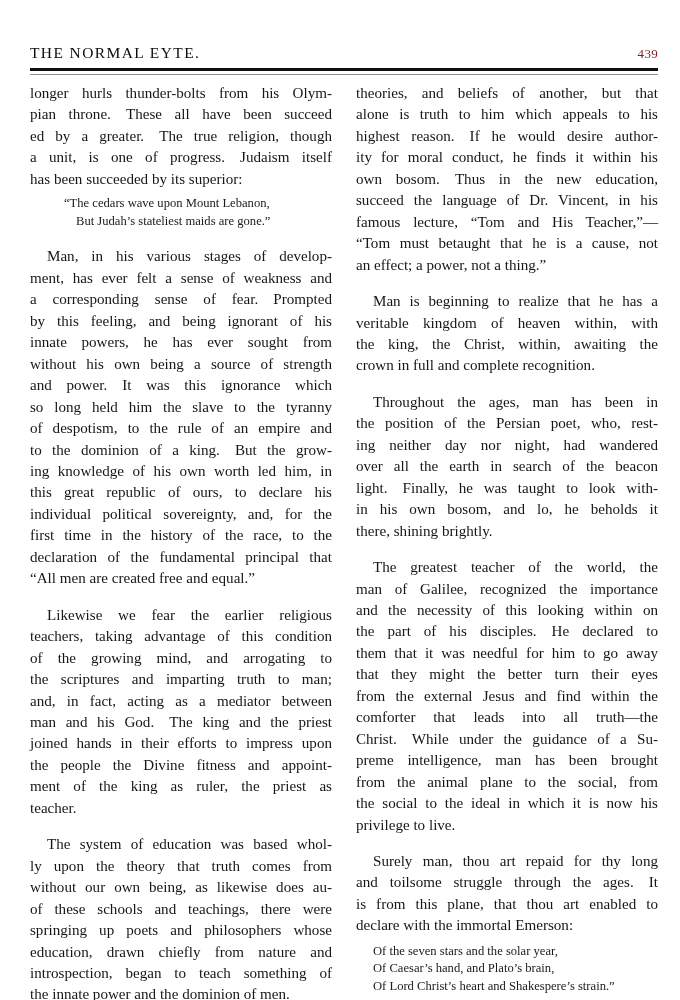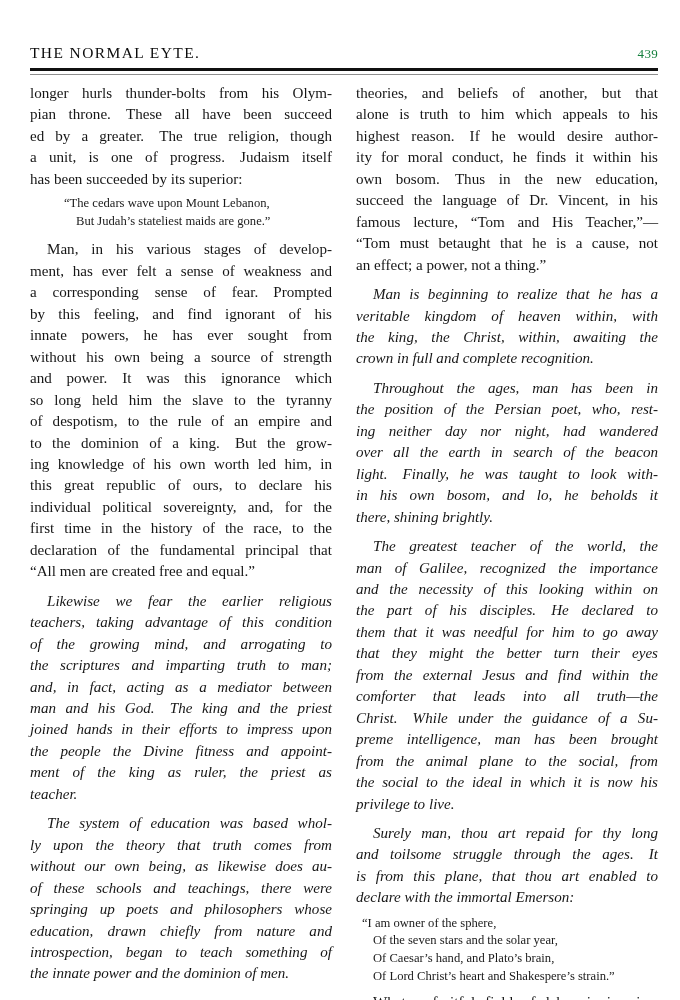--- a/index.html
+++ b/index.html
@@ -41,21 +41,21 @@
     font-size: 15.5px;
     letter-spacing: 1.4px;
     color: #0b0b0b;
     white-space: nowrap;
   }
   .folio {
     position: absolute;
     right: 0;
     top: 2px;
     font-size: 13px;
-    color: #15803d;
+    color: #7f1d1d;
     letter-spacing: 0.3px;
   }
   .rule-thick {
     position: absolute;
     left: 30px;
     right: 22px;
     top: 68px;
     height: 2.6px;
     background: #101010;
   }
@@ -92,30 +92,29 @@
     color: #161616;
   }
   .ln.last {
     text-align-last: left;
   }
   
   .para {
     margin: 0;
   }
   .para + .para {
-    margin-top: 8px;
-    font-style: italic;
+    margin-top: 15px;
   }
   .ln.pstart {
     padding-left: 17px;
   }
 
   
   .verse {
-    margin: 5px 0 9px 0;
+    margin: 5px 0 16px 0;
   }
   .verse .vln {
     display: block;
     font-size: 12.6px;
     line-height: 17.6px;
     white-space: nowrap;
     color: #1a1a1a;
     padding-left: 34px;
   }
   .verse .vln.hang {
@@ -153,21 +152,21 @@
           <span class="ln last">has been succeeded by its superior:</span>
         </div>
         <div class="verse">
           <span class="vln">“The cedars wave upon Mount Lebanon,</span>
           <span class="vln hang">But Judah’s stateliest maids are gone.”</span>
         </div>
         <div class="para">
           <span class="ln pstart">Man, in his various stages of develop-</span>
           <span class="ln">ment, has ever felt a sense of weakness and</span>
           <span class="ln">a corresponding sense of fear. Prompted</span>
-          <span class="ln">by this feeling, and find ignorant of his</span>
+          <span class="ln">by this feeling, and being ignorant of his</span>
           <span class="ln">innate powers, he has ever sought from</span>
           <span class="ln">without his own being a source of strength</span>
           <span class="ln">and power. It was this ignorance which</span>
           <span class="ln">so long held him the slave to the tyranny</span>
           <span class="ln">of despotism, to the rule of an empire and</span>
           <span class="ln">to the dominion of a king. But the grow-</span>
           <span class="ln">ing knowledge of his own worth led him, in</span>
           <span class="ln">this great republic of ours, to declare his</span>
           <span class="ln">individual political sovereignty, and, for the</span>
           <span class="ln">first time in the history of the race, to the</span>
@@ -239,21 +238,20 @@
           <span class="ln">the social to the ideal in which it is now his</span>
           <span class="ln last">privilege to live.</span>
         </div>
         <div class="para">
           <span class="ln pstart">Surely man, thou art repaid for thy long</span>
           <span class="ln">and toilsome struggle through the ages. It</span>
           <span class="ln">is from this plane, that thou art enabled to</span>
           <span class="ln last">declare with the immortal Emerson:</span>
         </div>
         <div class="verse emerson">
-          <span class="vln">“I am owner of the sphere,</span>
           <span class="vln hang">Of the seven stars and the solar year,</span>
           <span class="vln hang">Of Caesar’s hand, and Plato’s brain,</span>
           <span class="vln hang">Of Lord Christ’s heart and Shakespere’s strain.”</span>
         </div>
         <div class="para">
           <span class="ln pstart">What a fruitful field of labor is in view</span>
           <span class="ln">for the true teacher and reformer. It is</span>
         </div>
       </div>
   </div>

